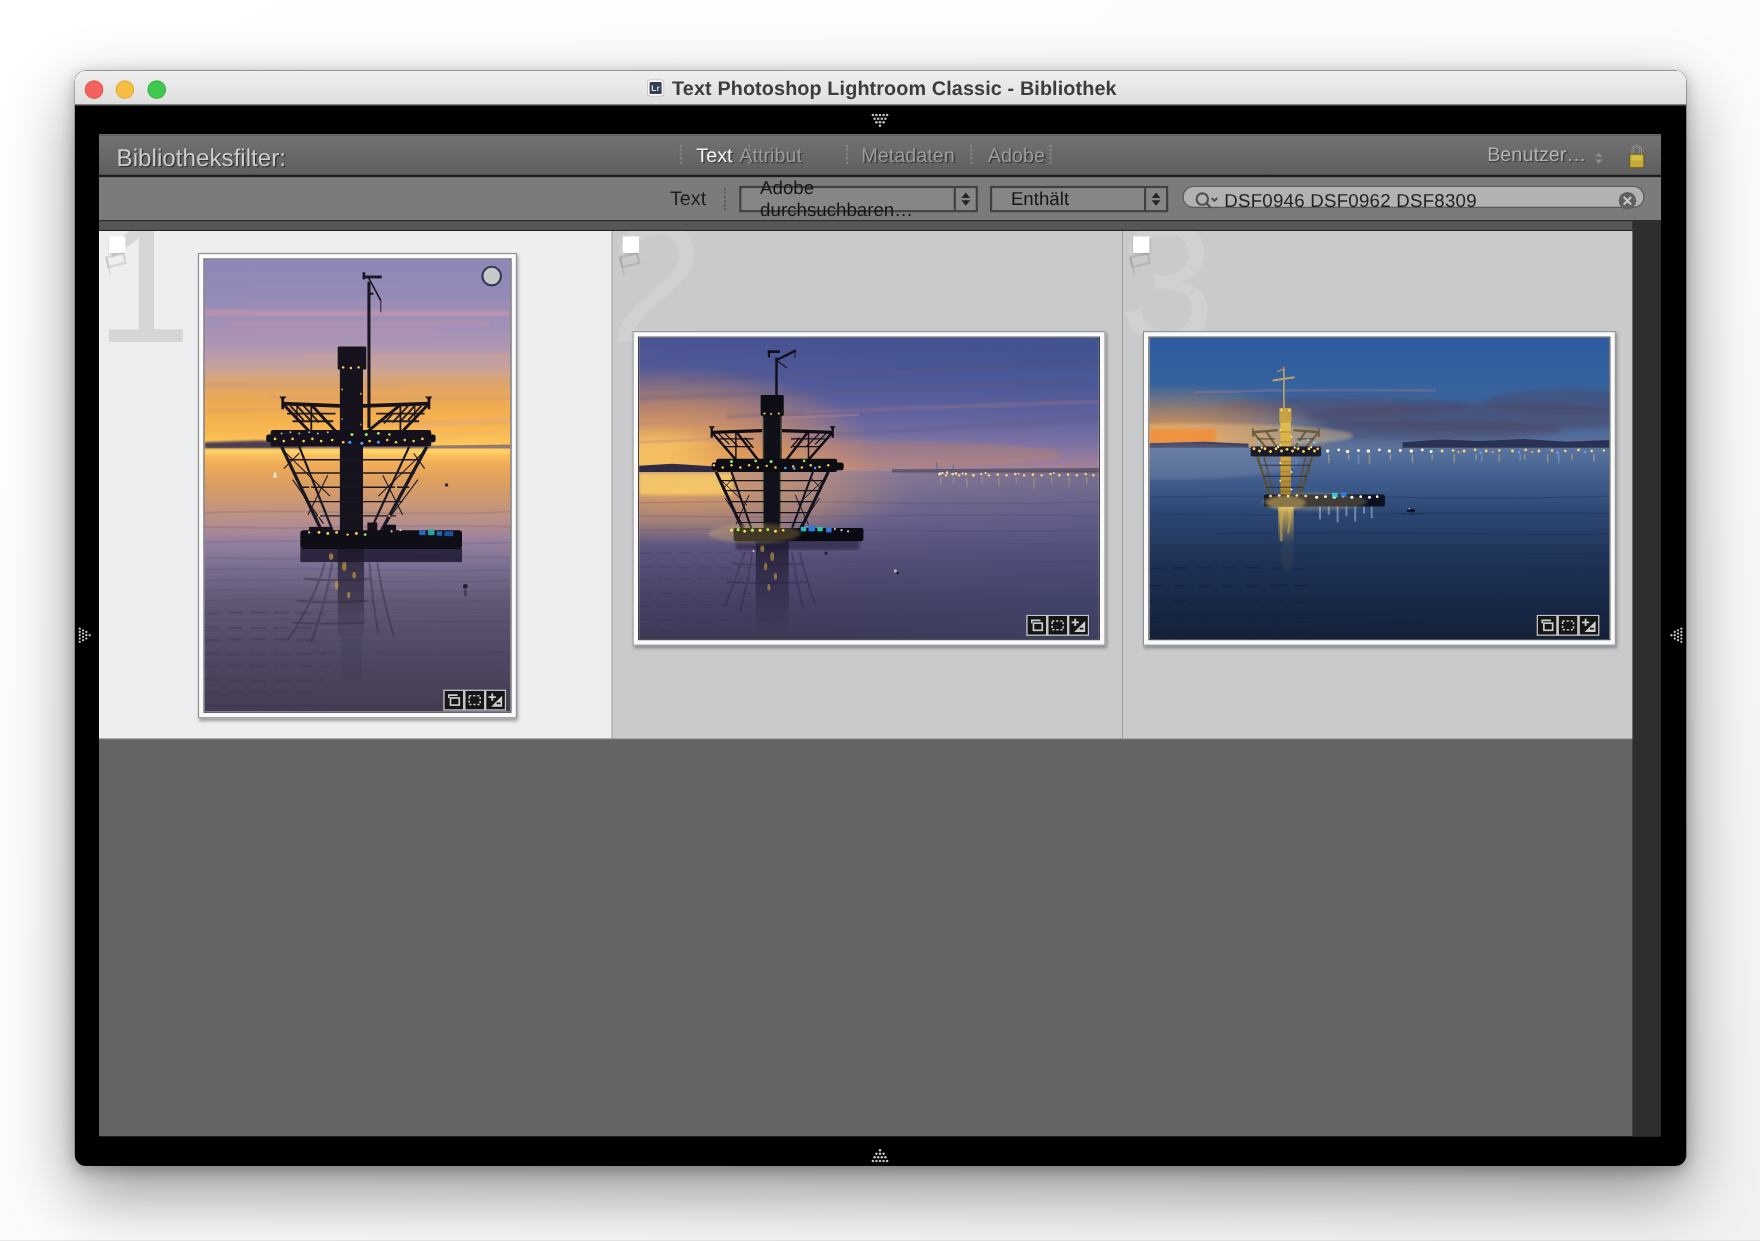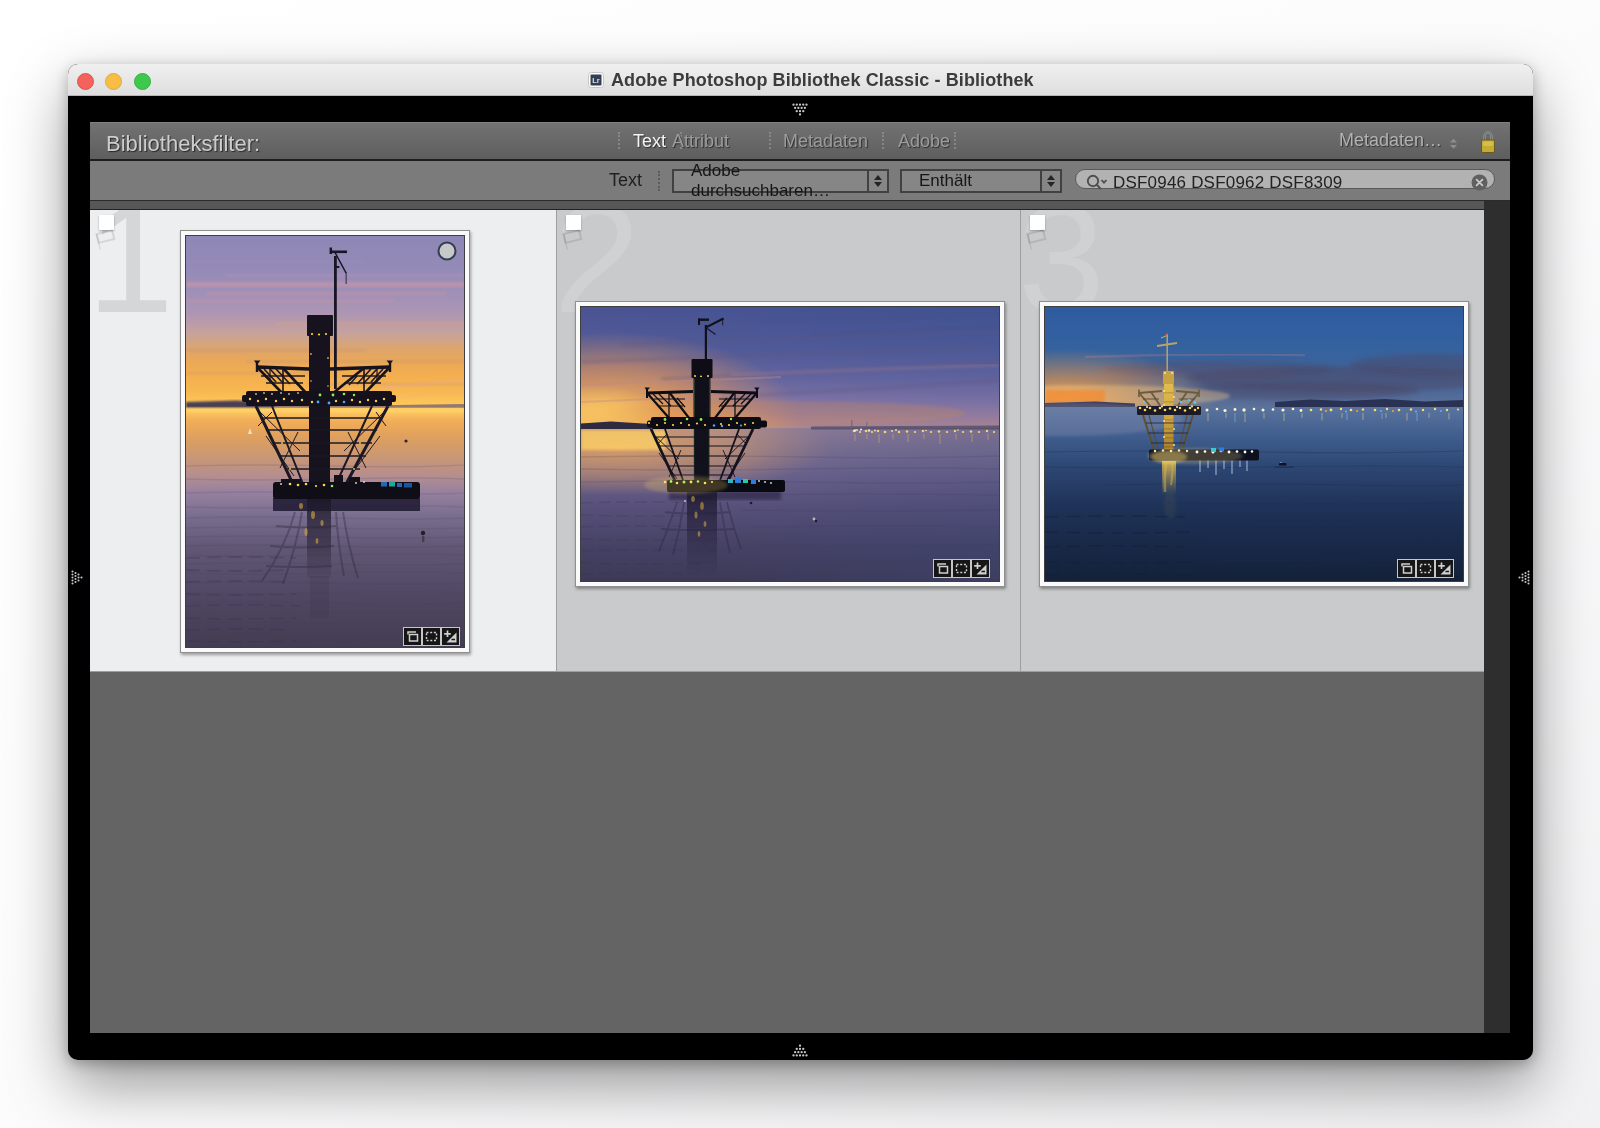--- a/index.html
+++ b/index.html
@@ -67,21 +67,21 @@
   <div id="titlebar">
     <div class="tl" id="tl-r"></div>
       <div class="tl" id="tl-y"></div>
       <div class="tl" id="tl-g"></div>
     <div id="titletext">
         <svg id="lricon" width="16" height="16" viewBox="0 0 16 16">
           <rect x="0.5" y="0.5" width="15" height="15" rx="3" fill="#fdfdfd" stroke="#b9b9b9" stroke-width="0.8"></rect>
           <rect x="2.5" y="2.5" width="11" height="11" rx="1" fill="#333f52"></rect>
           <text x="8" y="11" font-size="7.5" font-weight="700" fill="#d6e0f0" text-anchor="middle" font-family="Liberation Sans,sans-serif">Lr</text>
         </svg>
-        <span>Adobe Photoshop Bibliothek Classic - Bibliothek</span>
+        <span>Text Photoshop Lightroom Classic - Bibliothek</span>
       </div>
   </div>
 
   <svg class="grip" style="left:722px; top:39px;" width="20" height="13" viewBox="0 0 15 12">
     <g fill="#c8c8c8">
         <circle cx="1.5" cy="1.5" r="1.05"></circle>
         <circle cx="4.5" cy="1.5" r="1.05"></circle>
         <circle cx="7.5" cy="1.5" r="1.05"></circle>
         <circle cx="10.5" cy="1.5" r="1.05"></circle>
         <circle cx="13.5" cy="1.5" r="1.05"></circle>
@@ -151,21 +151,21 @@
       <div id="fb-title">Bibliotheksfilter:</div>
       <div class="dotsep" style="left:528px"></div>
       <div class="tab on" style="left:543px">Text</div>
       <div class="dotsep" style="left:590px"></div>
       <div class="tab" style="left:582px">Attribut</div>
       <div class="dotsep" style="left:679px"></div>
       <div class="tab" style="left:693px">Metadaten</div>
       <div class="dotsep" style="left:792px"></div>
       <div class="tab" style="left:808px">Adobe</div>
       <div class="dotsep" style="left:864px"></div>
-      <div id="benutzer">Metadaten…</div>
+      <div id="benutzer">Benutzer…</div>
       <svg style="position:absolute; left:1390px; top:6px;" width="16" height="25" viewBox="0 0 16 25">
         <path d="M4.5,12 V7.5 a3.5,4 0 0 1 7,0 V12" fill="none" stroke="#9a9a9a" stroke-width="2.4"></path>
         <path d="M4.5,12 V7.5 a3.5,4 0 0 1 7,0 V12" fill="none" stroke="#3c3c3c" stroke-width="1" opacity="0.5"></path>
         <rect x="1.5" y="11" width="13" height="12.5" rx="1.5" fill="#c3ab35" stroke="#5e511a" stroke-width="0.8"></rect>
         <rect x="3" y="12.5" width="10" height="4.5" rx="1" fill="#d8c44e" opacity="0.8"></rect>
       </svg>
       <svg style="position:absolute; left:1358px; top:15px;" width="11" height="12" viewBox="0 0 11 12">
         <path d="M2,4.5 L9,4.5 L5.5,0.8 Z" fill="#8e8e8e"></path>
         <path d="M2,7 L9,7 L5.5,10.8 Z" fill="#8e8e8e"></path>
       </svg>

